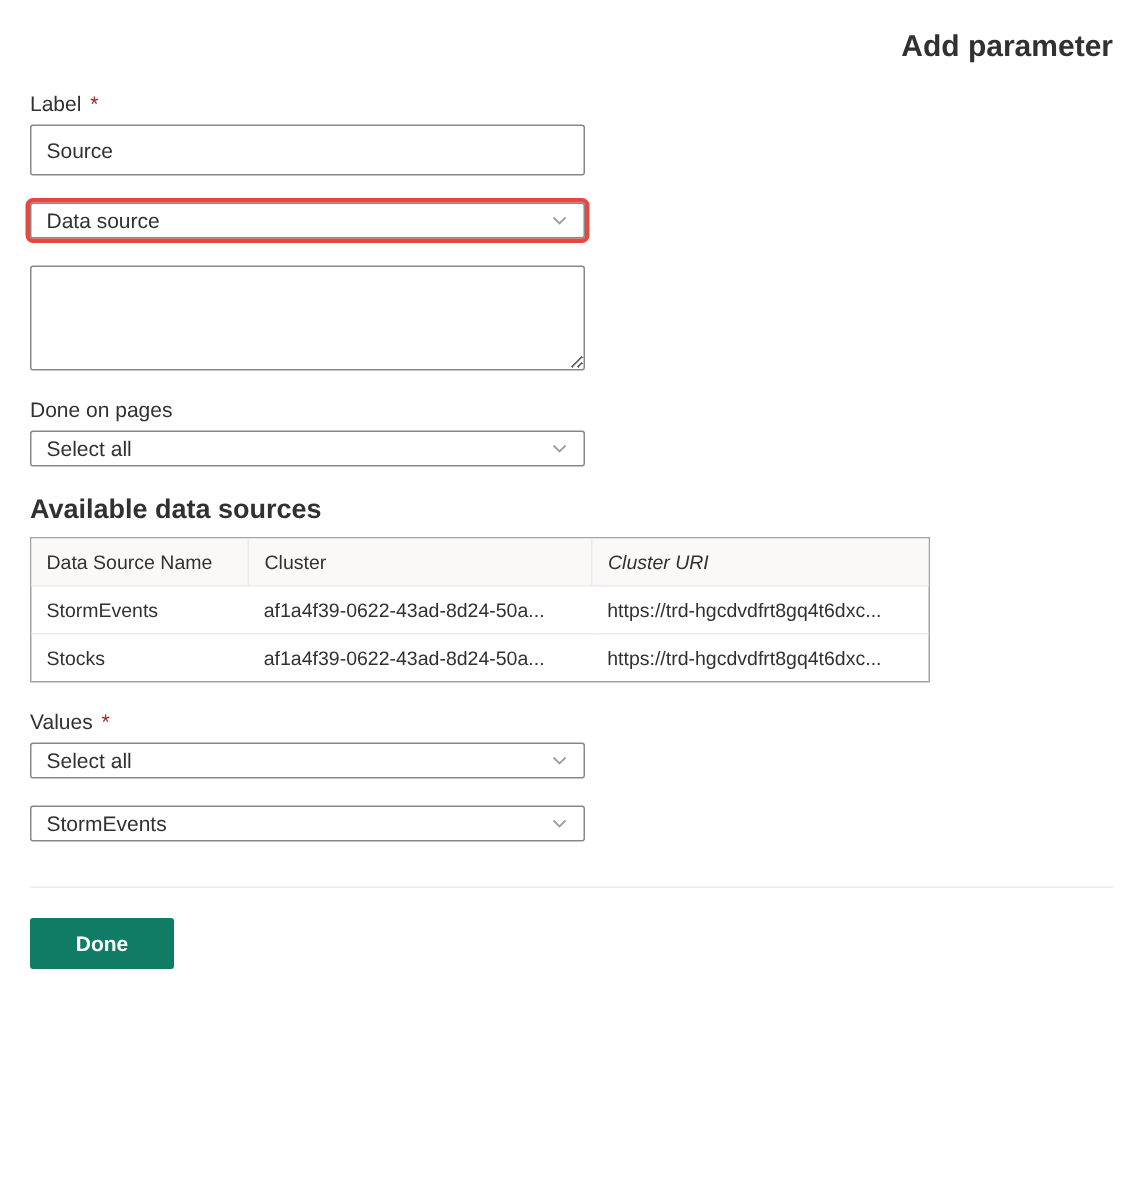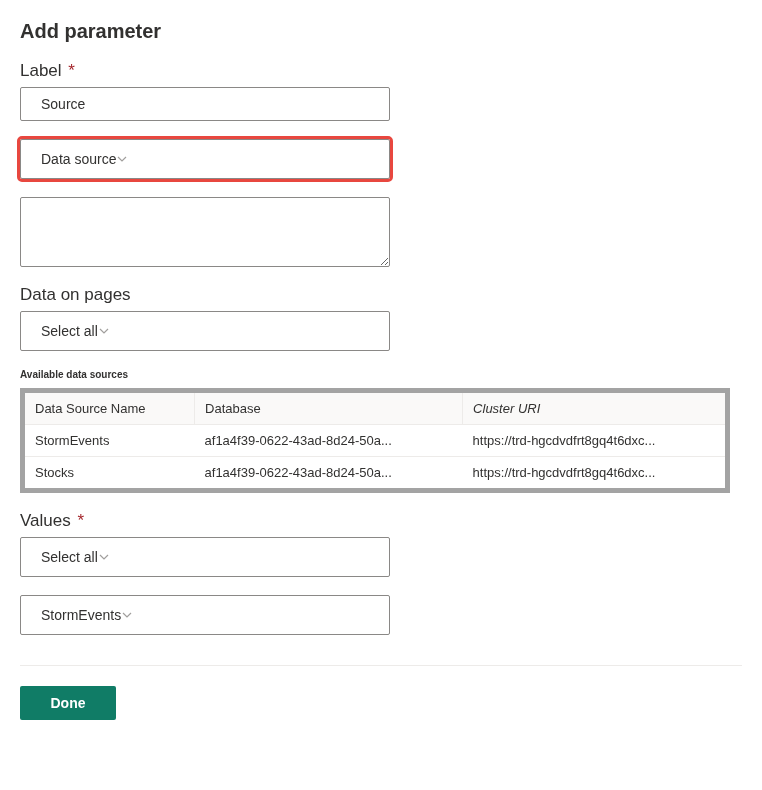--- a/index.html
+++ b/index.html
@@ -8,76 +8,78 @@
       font-size: 14px;
       color: #323130;
       padding: 20px;
       width: 762px;
       background: #fff;
     }
     .page-title {
       font-size: 20px;
       font-weight: 600;
       margin-bottom: 18px;
+      text-align: right;
     }
     .field {
       margin-bottom: 18px;
     }
     .field-label {
       display: block;
-      font-size: 17px;
+      font-size: 14px;
       margin-bottom: 6px;
       color: #323130;
     }
     .req {
       color: #a4262c;
       margin-left: 2px;
     }
     .text-input,
     .select-input,
     .textarea-input {
       width: 370px;
       border: 1px solid #8a8886;
       border-radius: 2px;
-      padding: 6px 20px;
+      padding: 6px 10px;
       font-size: 14px;
       font-family: inherit;
       background: #fff;
       color: #323130;
     }
     .text-input {
       height: 34px;
     }
     .select-input {
-      height: 40px;
+      height: 24px;
       position: relative;
       display: flex;
       align-items: center;
+      justify-content: space-between;
       cursor: pointer;
     }
     .select-input .chevron {
       color: #a19f9d;
     }
     .textarea-input {
       height: 70px;
       resize: both;
       display: block;
     }
     .highlight-red {
       outline: 3px solid #e8473f;
       outline-offset: 0px;
     }
     .section-title {
       font-weight: 600;
       margin-bottom: 8px;
-      font-size: 10px;
+      font-size: 18px;
     }
     .table-wrap {
-      border: 5px solid #a3a3a3;
-      width: 710px;
+      border: 1px solid #a3a3a3;
+      width: 600px;
       margin-bottom: 18px;
     }
     .ds-table {
       width: 100%;
       border-collapse: collapse;
       font-size: 13px;
     }
     .ds-table thead th {
       background: #faf9f8;
       text-align: left;
@@ -147,37 +149,37 @@
         <path d="M2 4 L6 8 L10 4" stroke="#a19f9d" stroke-width="1.2" fill="none"></path>
       </svg>
   </div>
 </div>
 
 <div class="field">
   <textarea class="textarea-input" style=""></textarea>
 </div>
 
 <div class="field">
-  <label class="field-label">Data on pages</label>
+  <label class="field-label">Done on pages</label>
   <div class="select-input">
     <span>Select all</span>
     <svg class="chevron" viewBox="0 0 12 12">
         <path d="M2 4 L6 8 L10 4" stroke="#a19f9d" stroke-width="1.2" fill="none"></path>
       </svg>
   </div>
 </div>
 
 <div>
   <div class="section-title">Available data sources</div>
   <div class="table-wrap">
     <table class="ds-table">
       <thead>
         <tr>
           <th>Data Source Name</th>
-          <th>Database</th>
+          <th>Cluster</th>
           <th>Cluster URI</th>
         </tr>
       </thead>
       <tbody>
         <tr>
           <td>StormEvents</td>
           <td>af1a4f39-0622-43ad-8d24-50a...</td>
           <td>https://trd-hgcdvdfrt8gq4t6dxc...</td>
         </tr>
         <tr>

